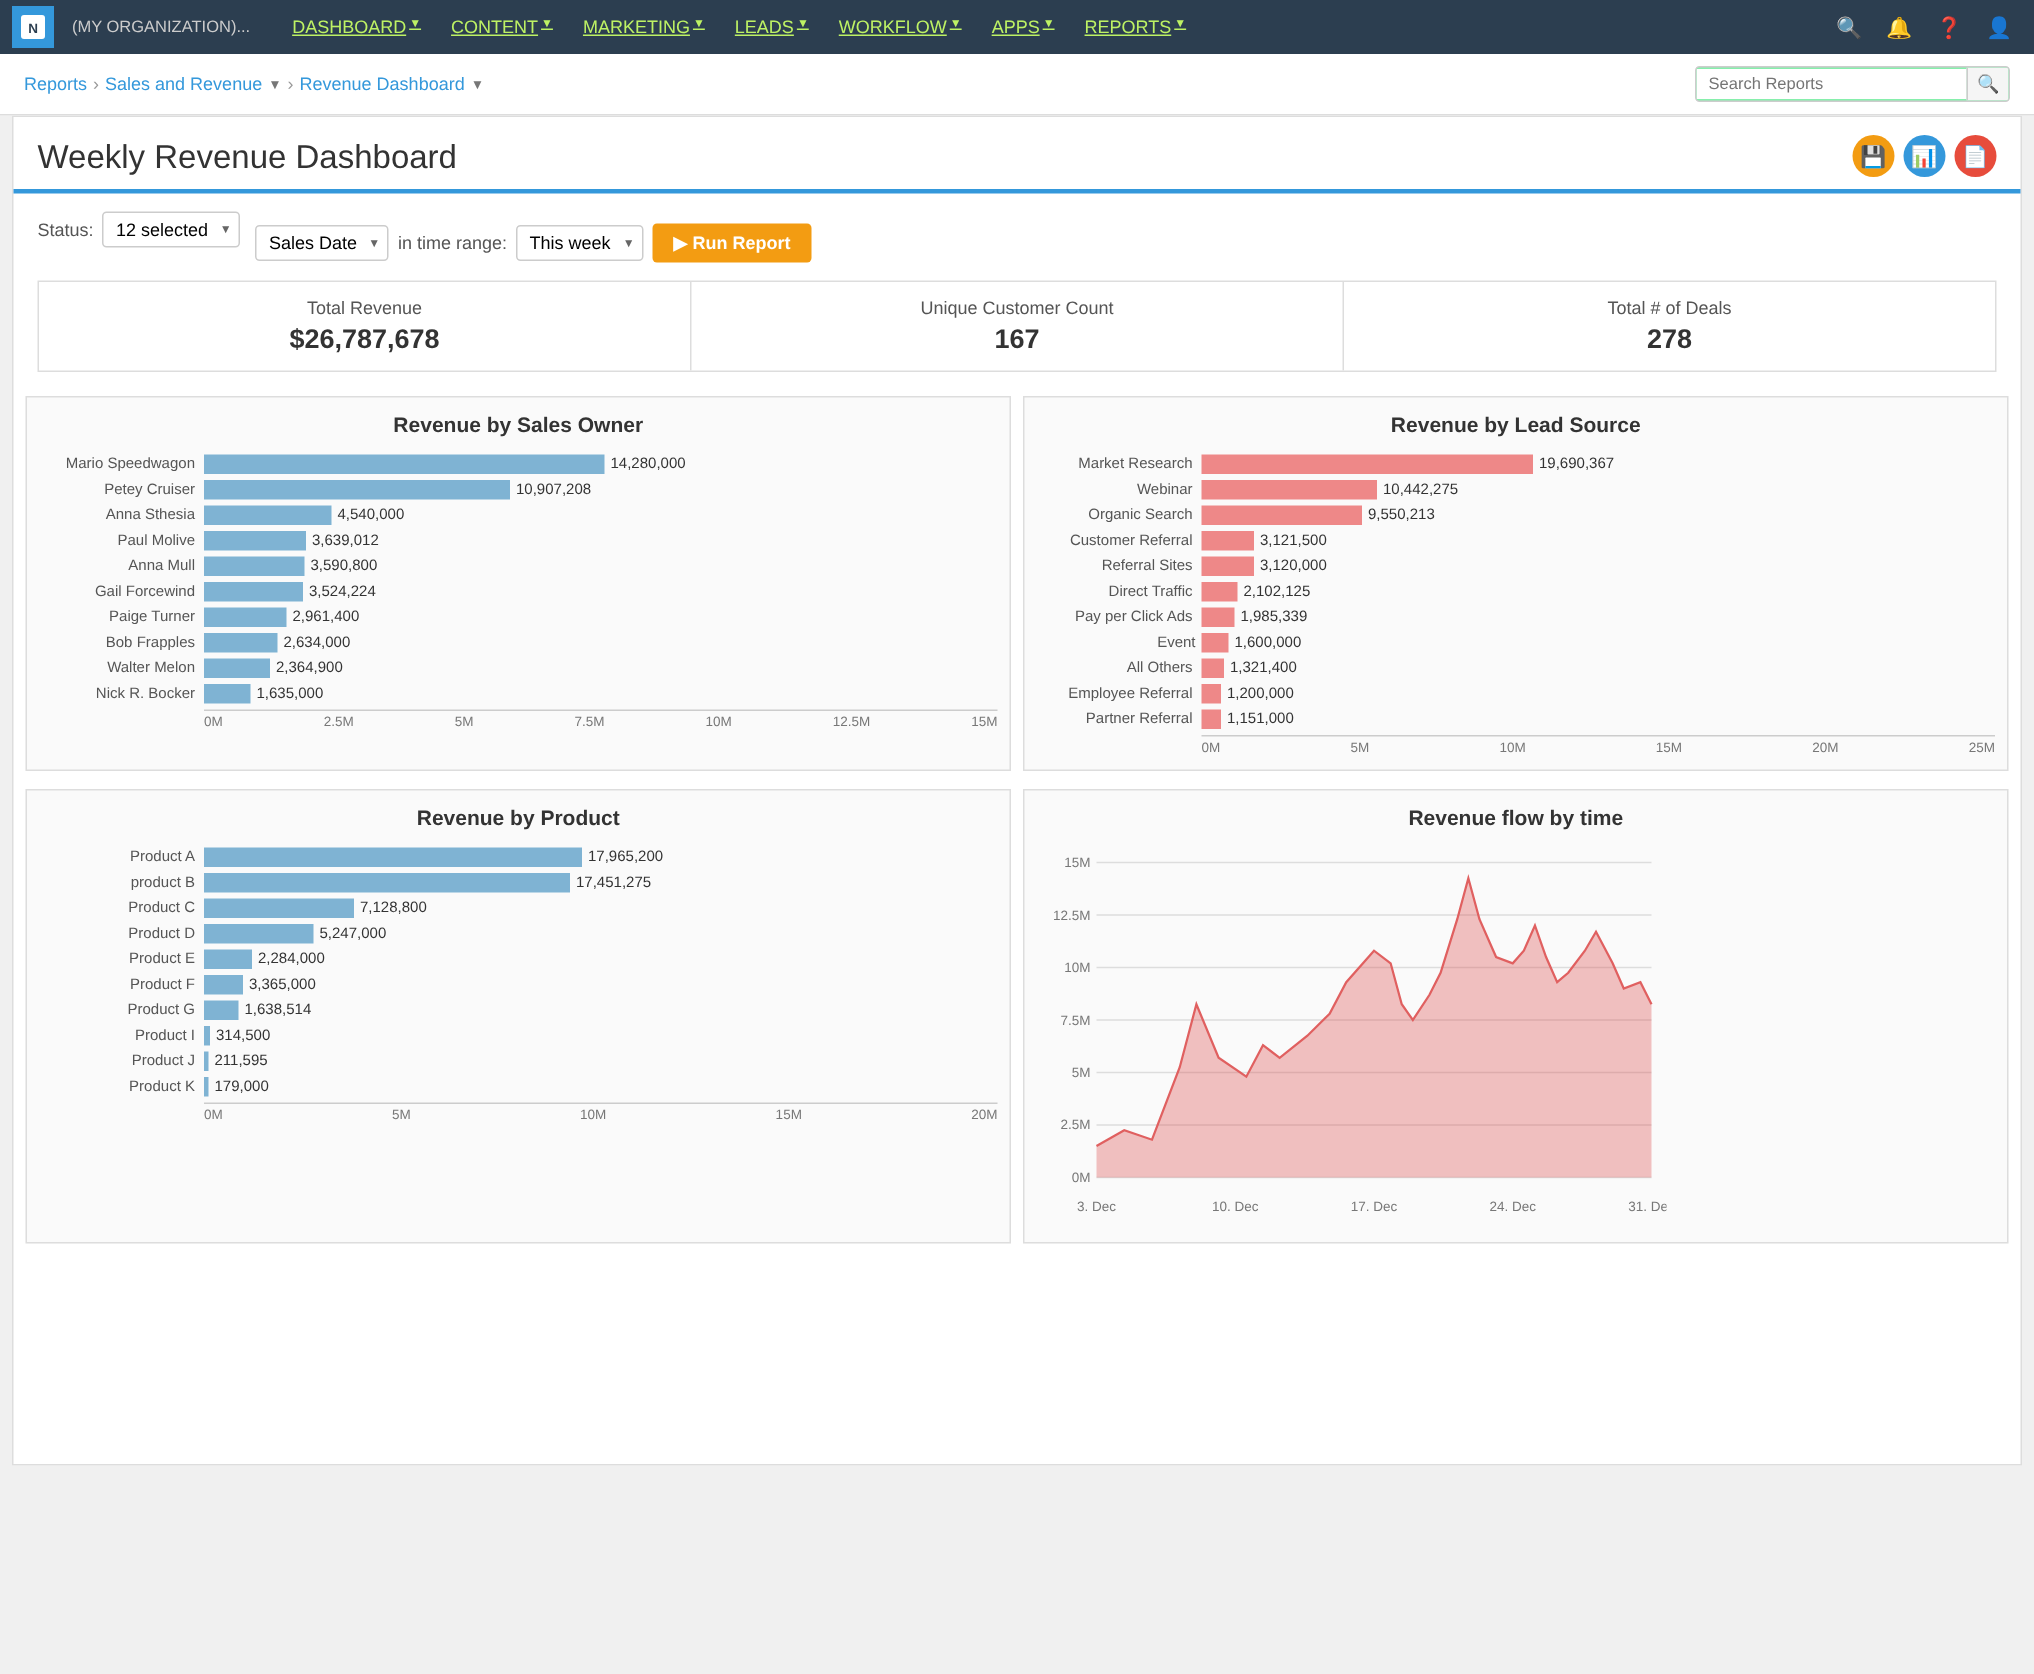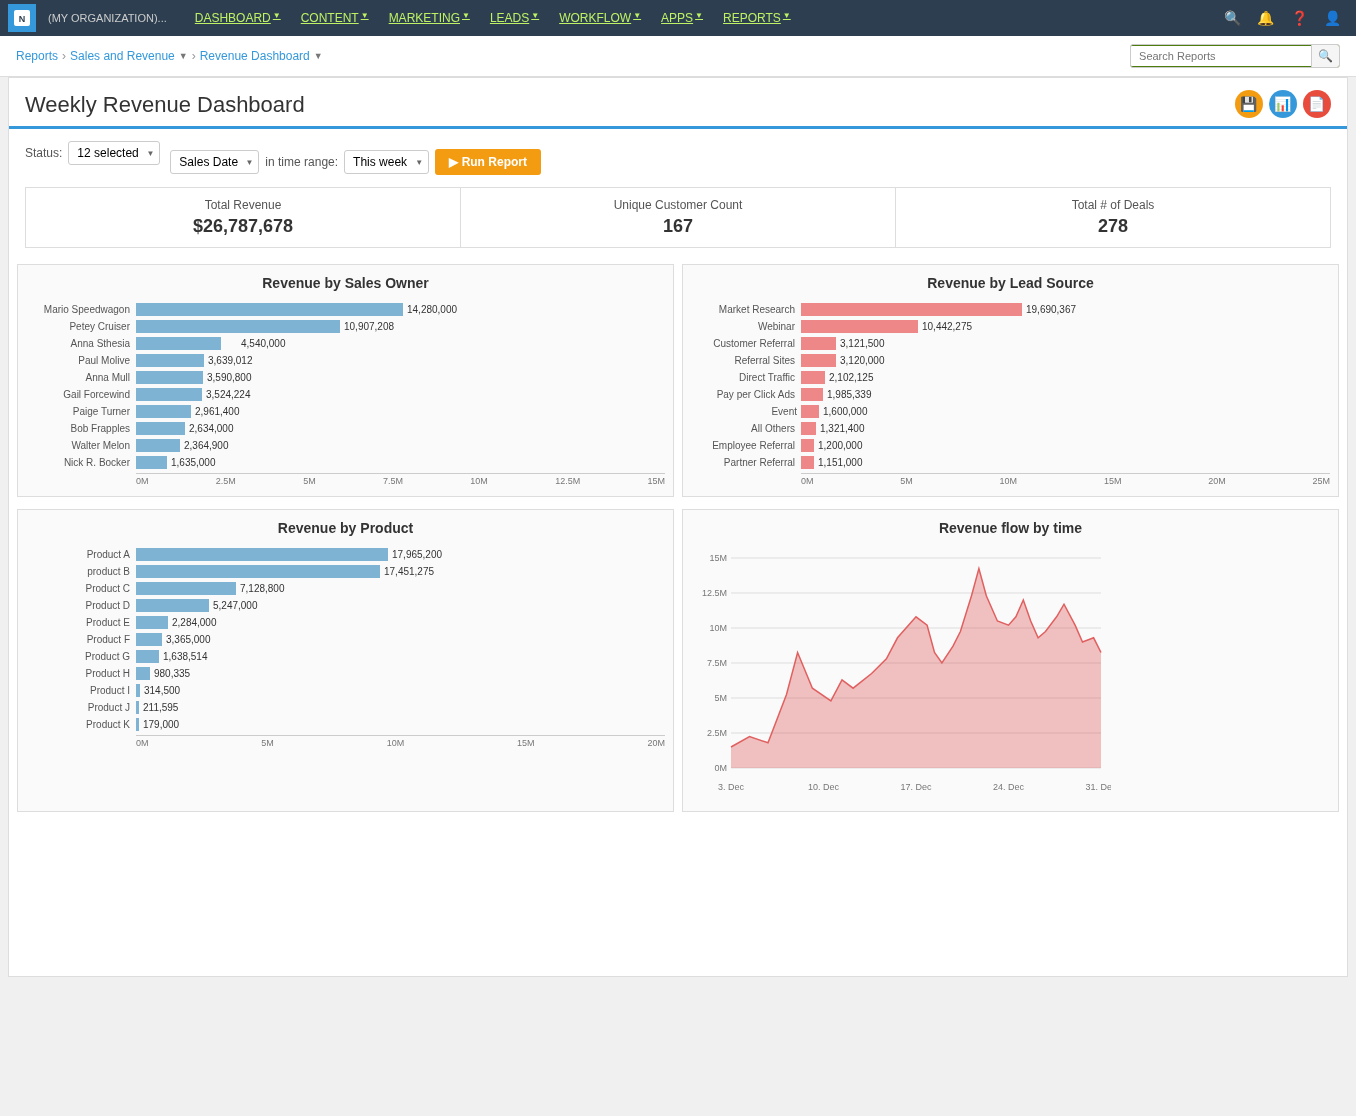--- a/index.html
+++ b/index.html
@@ -37,21 +37,21 @@
       display: flex;
       align-items: center;
       justify-content: space-between;
     }
     .breadcrumb { font-size: 12px; color: #555; display: flex; align-items: center; gap: 4px; }
     .breadcrumb a { color: #3498db; text-decoration: none; }
     .breadcrumb .sep { color: #999; }
     .breadcrumb .caret { font-size: 9px; color: #777; }
     .search-reports {
       display: flex; align-items: center; border: 1px solid #ccc;
-      border-radius: 3px; background: #4d7c0f; overflow: hidden;
+      border-radius: 3px; background: #86efac; overflow: hidden;
     }
     .search-reports input {
       border: none; outline: none; padding: 4px 8px; font-size: 11px; width: 180px;
     }
     .search-reports .search-btn {
       background: #f5f5f5; border-left: 1px solid #ccc; padding: 4px 6px; cursor: pointer;
     }
 
     
     .main-content {
@@ -243,21 +243,21 @@
       <div style="width:110px;text-align:right;font-size:10px;color:#555;padding-right:6px;flex-shrink:0;">Petey Cruiser</div>
       <div style="display:flex;align-items:center;">
         <div style="width:204px;height:13px;background:#7fb3d3;"></div>
         <span style="font-size:10px;color:#333;margin-left:4px;white-space:nowrap;">10,907,208</span>
       </div>
     </div>
             <div class="bar-row" style="display:flex;align-items:center;margin-bottom:4px;">
       <div style="width:110px;text-align:right;font-size:10px;color:#555;padding-right:6px;flex-shrink:0;">Anna Sthesia</div>
       <div style="display:flex;align-items:center;">
         <div style="width:85px;height:13px;background:#7fb3d3;"></div>
-        <span style="font-size:10px;color:#333;margin-left:20px;white-space:nowrap;">4,540,000</span>
+        <span style="font-size:10px;color:#333;margin-left:4px;white-space:nowrap;">4,540,000</span>
       </div>
     </div>
             <div class="bar-row" style="display:flex;align-items:center;margin-bottom:4px;">
       <div style="width:110px;text-align:right;font-size:10px;color:#555;padding-right:6px;flex-shrink:0;">Paul Molive</div>
       <div style="display:flex;align-items:center;">
         <div style="width:68px;height:13px;background:#7fb3d3;"></div>
         <span style="font-size:10px;color:#333;margin-left:4px;white-space:nowrap;">3,639,012</span>
       </div>
     </div>
             <div class="bar-row" style="display:flex;align-items:center;margin-bottom:4px;">
@@ -327,20 +327,27 @@
       </div>
     </div>
             <div class="bar-row" style="display:flex;align-items:center;margin-bottom:4px;">
       <div style="width:110px;text-align:right;font-size:10px;color:#555;padding-right:6px;flex-shrink:0;">Webinar</div>
       <div style="display:flex;align-items:center;">
         <div style="width:117px;height:13px;background:#e88;"></div>
         <span style="font-size:10px;color:#333;margin-left:4px;white-space:nowrap;">10,442,275</span>
       </div>
     </div>
             <div class="bar-row" style="display:flex;align-items:center;margin-bottom:4px;">
+      <div style="width:110px;text-align:right;font-size:10px;color:#555;padding-right:6px;flex-shrink:0;">Organic Search</div>
+      <div style="display:flex;align-items:center;">
+        <div style="width:107px;height:13px;background:#e88;"></div>
+        <span style="font-size:10px;color:#333;margin-left:4px;white-space:nowrap;">9,550,213</span>
+      </div>
+    </div>
+            <div class="bar-row" style="display:flex;align-items:center;margin-bottom:4px;">
       <div style="width:110px;text-align:right;font-size:10px;color:#555;padding-right:6px;flex-shrink:0;">Customer Referral</div>
       <div style="display:flex;align-items:center;">
         <div style="width:35px;height:13px;background:#e88;"></div>
         <span style="font-size:10px;color:#333;margin-left:4px;white-space:nowrap;">3,121,500</span>
       </div>
     </div>
             <div class="bar-row" style="display:flex;align-items:center;margin-bottom:4px;">
       <div style="width:110px;text-align:right;font-size:10px;color:#555;padding-right:6px;flex-shrink:0;">Referral Sites</div>
       <div style="display:flex;align-items:center;">
         <div style="width:35px;height:13px;background:#e88;"></div>
@@ -448,27 +455,20 @@
       <div style="display:flex;align-items:center;">
         <div style="width:26px;height:13px;background:#7fb3d3;"></div>
         <span style="font-size:10px;color:#333;margin-left:4px;white-space:nowrap;">3,365,000</span>
       </div>
     </div>
             <div class="bar-row" style="display:flex;align-items:center;margin-bottom:4px;">
       <div style="width:110px;text-align:right;font-size:10px;color:#555;padding-right:6px;flex-shrink:0;">Product G</div>
       <div style="display:flex;align-items:center;">
         <div style="width:23px;height:13px;background:#7fb3d3;"></div>
         <span style="font-size:10px;color:#333;margin-left:4px;white-space:nowrap;">1,638,514</span>
-      </div>
-    </div>
-            <div class="bar-row" style="display:flex;align-items:center;margin-bottom:4px;">
-      <div style="width:110px;text-align:right;font-size:10px;color:#555;padding-right:6px;flex-shrink:0;">Product H</div>
-      <div style="display:flex;align-items:center;">
-        <div style="width:14px;height:13px;background:#7fb3d3;"></div>
-        <span style="font-size:10px;color:#333;margin-left:4px;white-space:nowrap;">980,335</span>
       </div>
     </div>
             <div class="bar-row" style="display:flex;align-items:center;margin-bottom:4px;">
       <div style="width:110px;text-align:right;font-size:10px;color:#555;padding-right:6px;flex-shrink:0;">Product I</div>
       <div style="display:flex;align-items:center;">
         <div style="width:4px;height:13px;background:#7fb3d3;"></div>
         <span style="font-size:10px;color:#333;margin-left:4px;white-space:nowrap;">314,500</span>
       </div>
     </div>
             <div class="bar-row" style="display:flex;align-items:center;margin-bottom:4px;">

